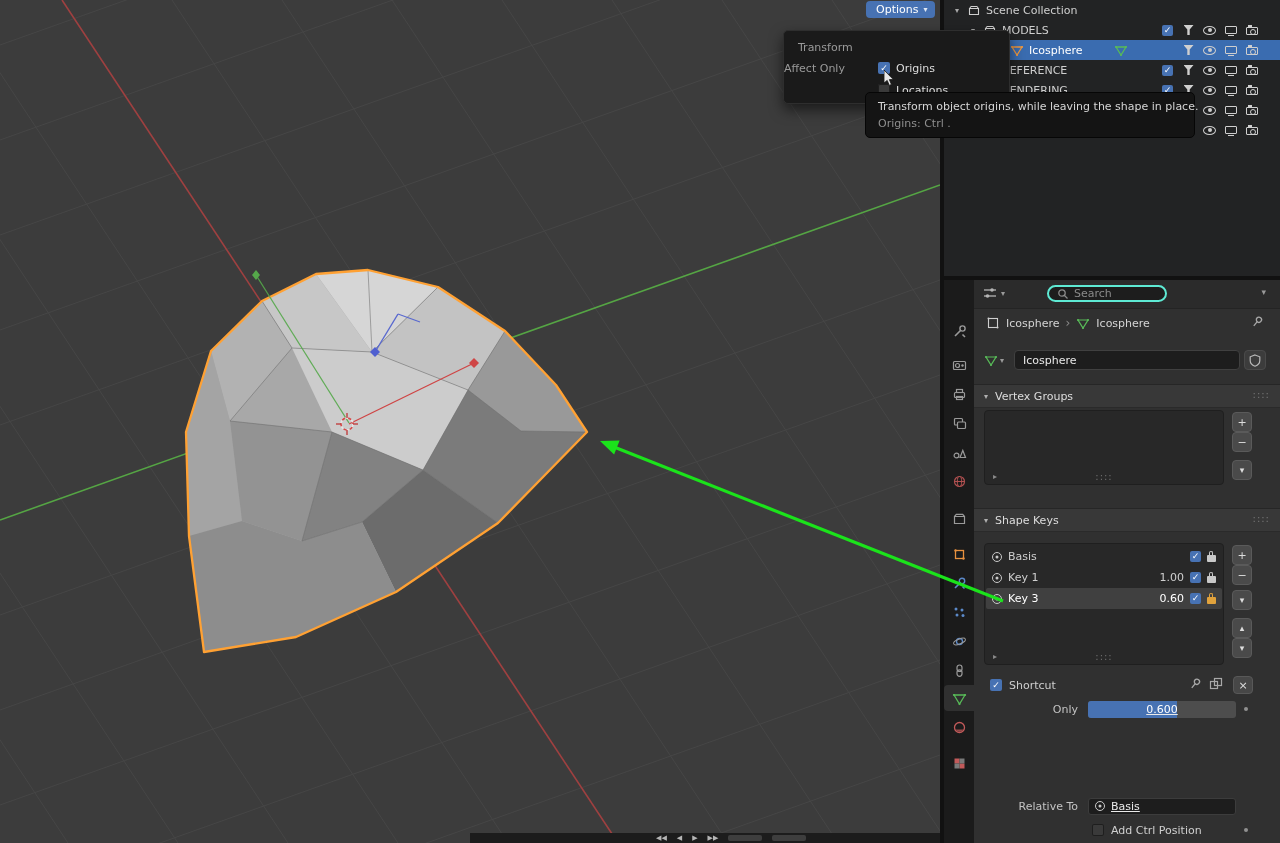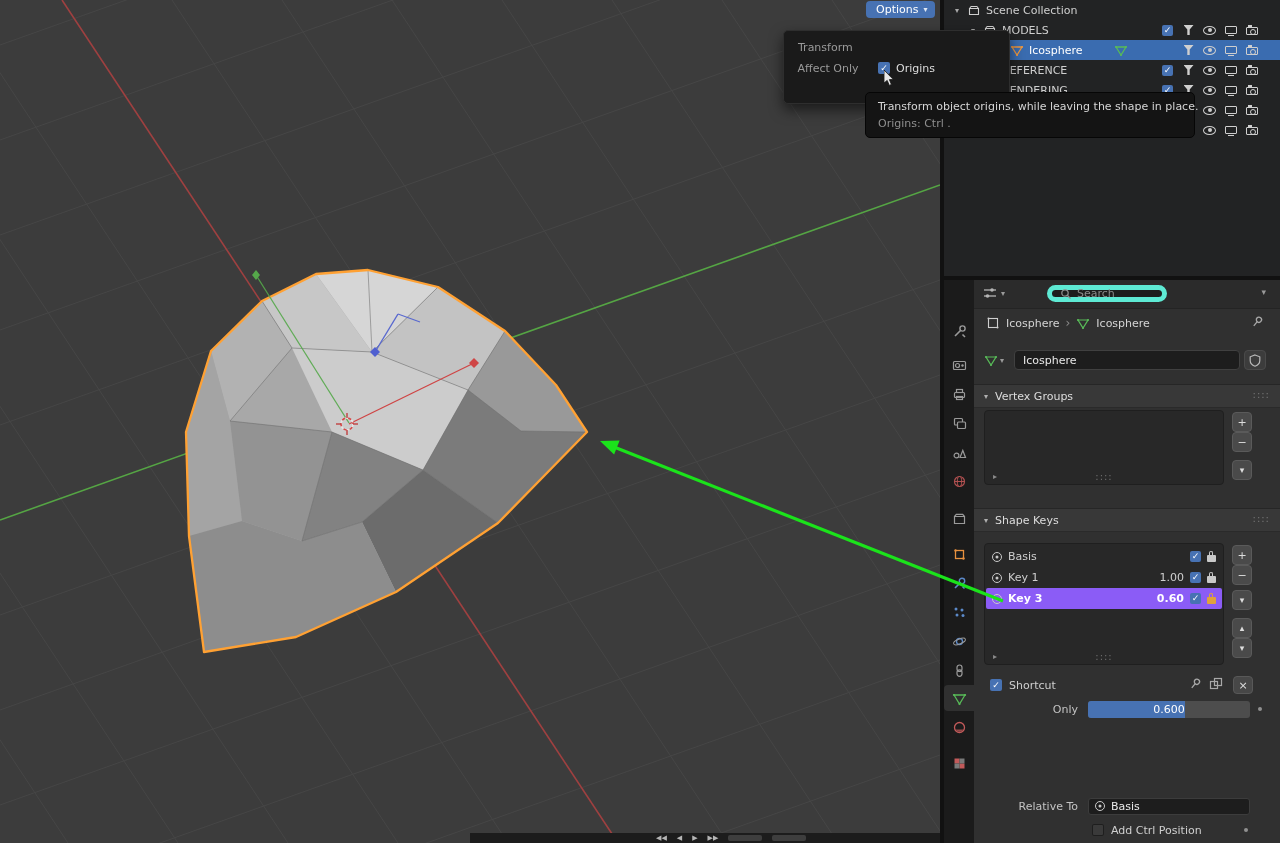--- a/index.html
+++ b/index.html
@@ -53,21 +53,21 @@
   .cam::after { content:""; position:absolute; top:0.5px; left:3px; width:4px; height:4px; border:1px solid #cfcfcf; border-radius:50%; }
 
   
   #dropdown {
     position:absolute; left:783px; top:30px; width:227px; height:74px;
     background:#1a1a1a; border:1px solid #2e2e2e; border-radius:5px;
     box-shadow:0 6px 14px rgba(0,0,0,.55); z-index:8; padding-top:6px; box-sizing:border-box;
   }
   .dd-title { padding-left:14px; height:20px; display:flex; align-items:center; color:#9a9a9a; }
   .dd-row { height:22px; display:flex; align-items:center; gap:6px; }
-  .dd-lab { width:88px; text-align:center; color:#9a9a9a; }
+  .dd-lab { width:88px; text-align:left; color:#9a9a9a; }
   .dd-val { color:#dedede; }
 
   #tooltip {
     position:absolute; left:865px; top:92px; width:330px; height:46px; box-sizing:border-box;
     background:#141414; border:1px solid #060606; border-radius:5px; padding:7px 12px;
     z-index:9; white-space:nowrap;
   }
   #tooltip .t1 { color:#d5d5d5; }
   #tooltip .t2 { color:#8f8f8f; margin-top:4px; }
 
@@ -77,21 +77,21 @@
   
   #properties { position:absolute; left:944px; top:280px; width:336px; height:563px; background:#303030; z-index:1; }
   #tabstrip { position:absolute; left:0; top:0; width:30px; height:100%; background:#1b1b1b; }
   .tab { position:absolute; left:0; width:30px; height:26px; display:flex; align-items:center; justify-content:center; }
   .tab.active { background:#303030; border-radius:4px 0 0 4px; }
   #prop-main { position:absolute; left:30px; top:0; right:0; bottom:0; background:#303030; }
 
   #prop-header { position:absolute; left:0; top:0; right:0; height:28px; background:#2b2b2b; border-bottom:1px solid #242424; }
   #search-box {
     position:absolute; left:73px; top:5px; width:120px; height:17px; background:#1d1d1d;
-    border:5px solid #5eead4; border-radius:9px; display:flex; align-items:center; gap:5px;
+    border:2px solid #5eead4; border-radius:9px; display:flex; align-items:center; gap:5px;
     padding:0 8px; box-sizing:border-box; color:#8a8a8a;
   }
   .editor-type { position:absolute; left:8px; top:5px; display:flex; align-items:center; gap:3px; }
   .hdr-chevron { position:absolute; right:14px; top:7px; font-size:9px; color:#9a9a9a; }
 
   .crumbrow { position:absolute; left:0; top:32px; right:0; height:22px; display:flex; align-items:center; gap:6px; padding-left:12px; color:#d4d4d4; }
   .crumb-sep { color:#8a8a8a; font-size:12px; }
   .pin { position:absolute; right:16px; top:2px; }
 
   .namerow { position:absolute; left:0; top:70px; right:0; height:22px; }
@@ -103,32 +103,32 @@
   .phead .tw { font-size:8px; color:#b0b0b0; }
   .grip { position:absolute; right:10px; top:4px; color:#777; letter-spacing:1px; font-size:10px; }
 
   .ulist { position:absolute; left:10px; width:240px; background:#282828; border:1px solid #1f1f1f; border-radius:4px; box-sizing:border-box; }
   .lfoot { position:absolute; left:0; right:0; bottom:0; height:15px; display:flex; align-items:center; padding:0 8px; color:#8a8a8a; font-size:8px; }
   .lfoot .g { position:absolute; left:50%; transform:translateX(-50%); font-size:10px; letter-spacing:1px; color:#6e6e6e; }
 
   .sbtn { position:absolute; left:258px; width:20px; height:20px; background:#4a4a4a; border:1px solid #5a5a5a; border-radius:4px; display:flex; align-items:center; justify-content:center; color:#ddd; box-sizing:border-box; font-size:11px; }
 
   .skrow { position:absolute; left:1px; right:1px; height:21px; display:flex; align-items:center; gap:6px; padding:0 6px; box-sizing:border-box; color:#cfcfcf; }
-  .skrow.sel { background:#8b5cf6; color:#fff; border-radius:2px;font-weight:bold; }
+  .skrow.sel { background:#404040; color:#fff; border-radius:2px; }
   .skval { margin-left:auto; }
   .skicon { width:10px; height:10px; border:1px solid #c9c9c9; border-radius:50%; position:relative; box-sizing:border-box; flex:none; }
   .skicon::after { content:""; position:absolute; left:50%; top:50%; transform:translate(-50%,-50%); width:3px; height:3px; background:#c9c9c9; border-radius:50%; }
   .lock { width:9px; height:7px; background:#c9c9c9; border-radius:1px; position:relative; margin-top:4px; flex:none; }
   .lock::before { content:""; position:absolute; top:-4px; left:1.5px; width:4px; height:4px; border:1.3px solid #c9c9c9; border-bottom:none; border-radius:3px 3px 0 0; box-sizing:border-box; }
   .lock.orange { background:#e0a23c; }
   .lock.orange::before { border-color:#e0a23c; }
 
   .prow { position:absolute; left:0; right:0; height:18px; display:flex; align-items:center; }
   .plabel { width:104px; text-align:right; padding-right:10px; color:#c3c3c3; flex:none; }
-  .pfield { width:162px; height:17px; border-radius:3px; display:flex; align-items:center; justify-content:center; color:#eaeaea; box-sizing:border-box; flex:none; }
+  .pfield { width:148px; height:17px; border-radius:3px; display:flex; align-items:center; justify-content:center; color:#eaeaea; box-sizing:border-box; flex:none;text-decoration:underline; }
   .numfield { background:#4d4d4d; }
   .txtfield { background:#1d1d1d; border:1px solid #3c3c3c; justify-content:flex-start; padding-left:6px; gap:6px; }
   .slider { position:relative; background:#4d4d4d; overflow:hidden; }
   .slider .fill { position:absolute; left:0; top:0; bottom:0; width:60%; background:#4772b3; }
   .slider .val { position:relative; color:#fff; }
   .pdot { width:4px; height:4px; border-radius:50%; background:#909090; margin-left:8px; flex:none; }
 
   .xbtn { position:absolute; left:259px; top:0; width:20px; height:18px; background:#474747; border:1px solid #585858; border-radius:4px; display:flex; align-items:center; justify-content:center; color:#ddd; box-sizing:border-box; }
 </style>
 </head>
@@ -693,20 +693,25 @@
 
 <div id="dropdown">
   <div class="dd-title">Transform</div>
   <div class="dd-row">
     <span class="dd-lab">Affect Only</span>
     <span class="chk">
         <span>✓</span>
       </span>
     <span class="dd-val">Origins</span>
   </div>
+  <div class="dd-row">
+    <span class="dd-lab"></span>
+    <span class="chk off"></span>
+    <span class="dd-val">Locations</span>
+  </div>
 </div>
 
 <div id="tooltip">
   <div class="t1">Transform object origins, while leaving the shape in place.</div>
   <div class="t2">Origins: Ctrl .</div>
 </div>
 
 <svg id="cursor" width="12" height="18">
   <polygon points="0,0 0,13 3.2,10.4 5.3,15.4 7.4,14.4 5.4,9.6 9.4,9.6" fill="#e8e8e8" stroke="#111" stroke-width="0.8"></polygon>
 </svg>

